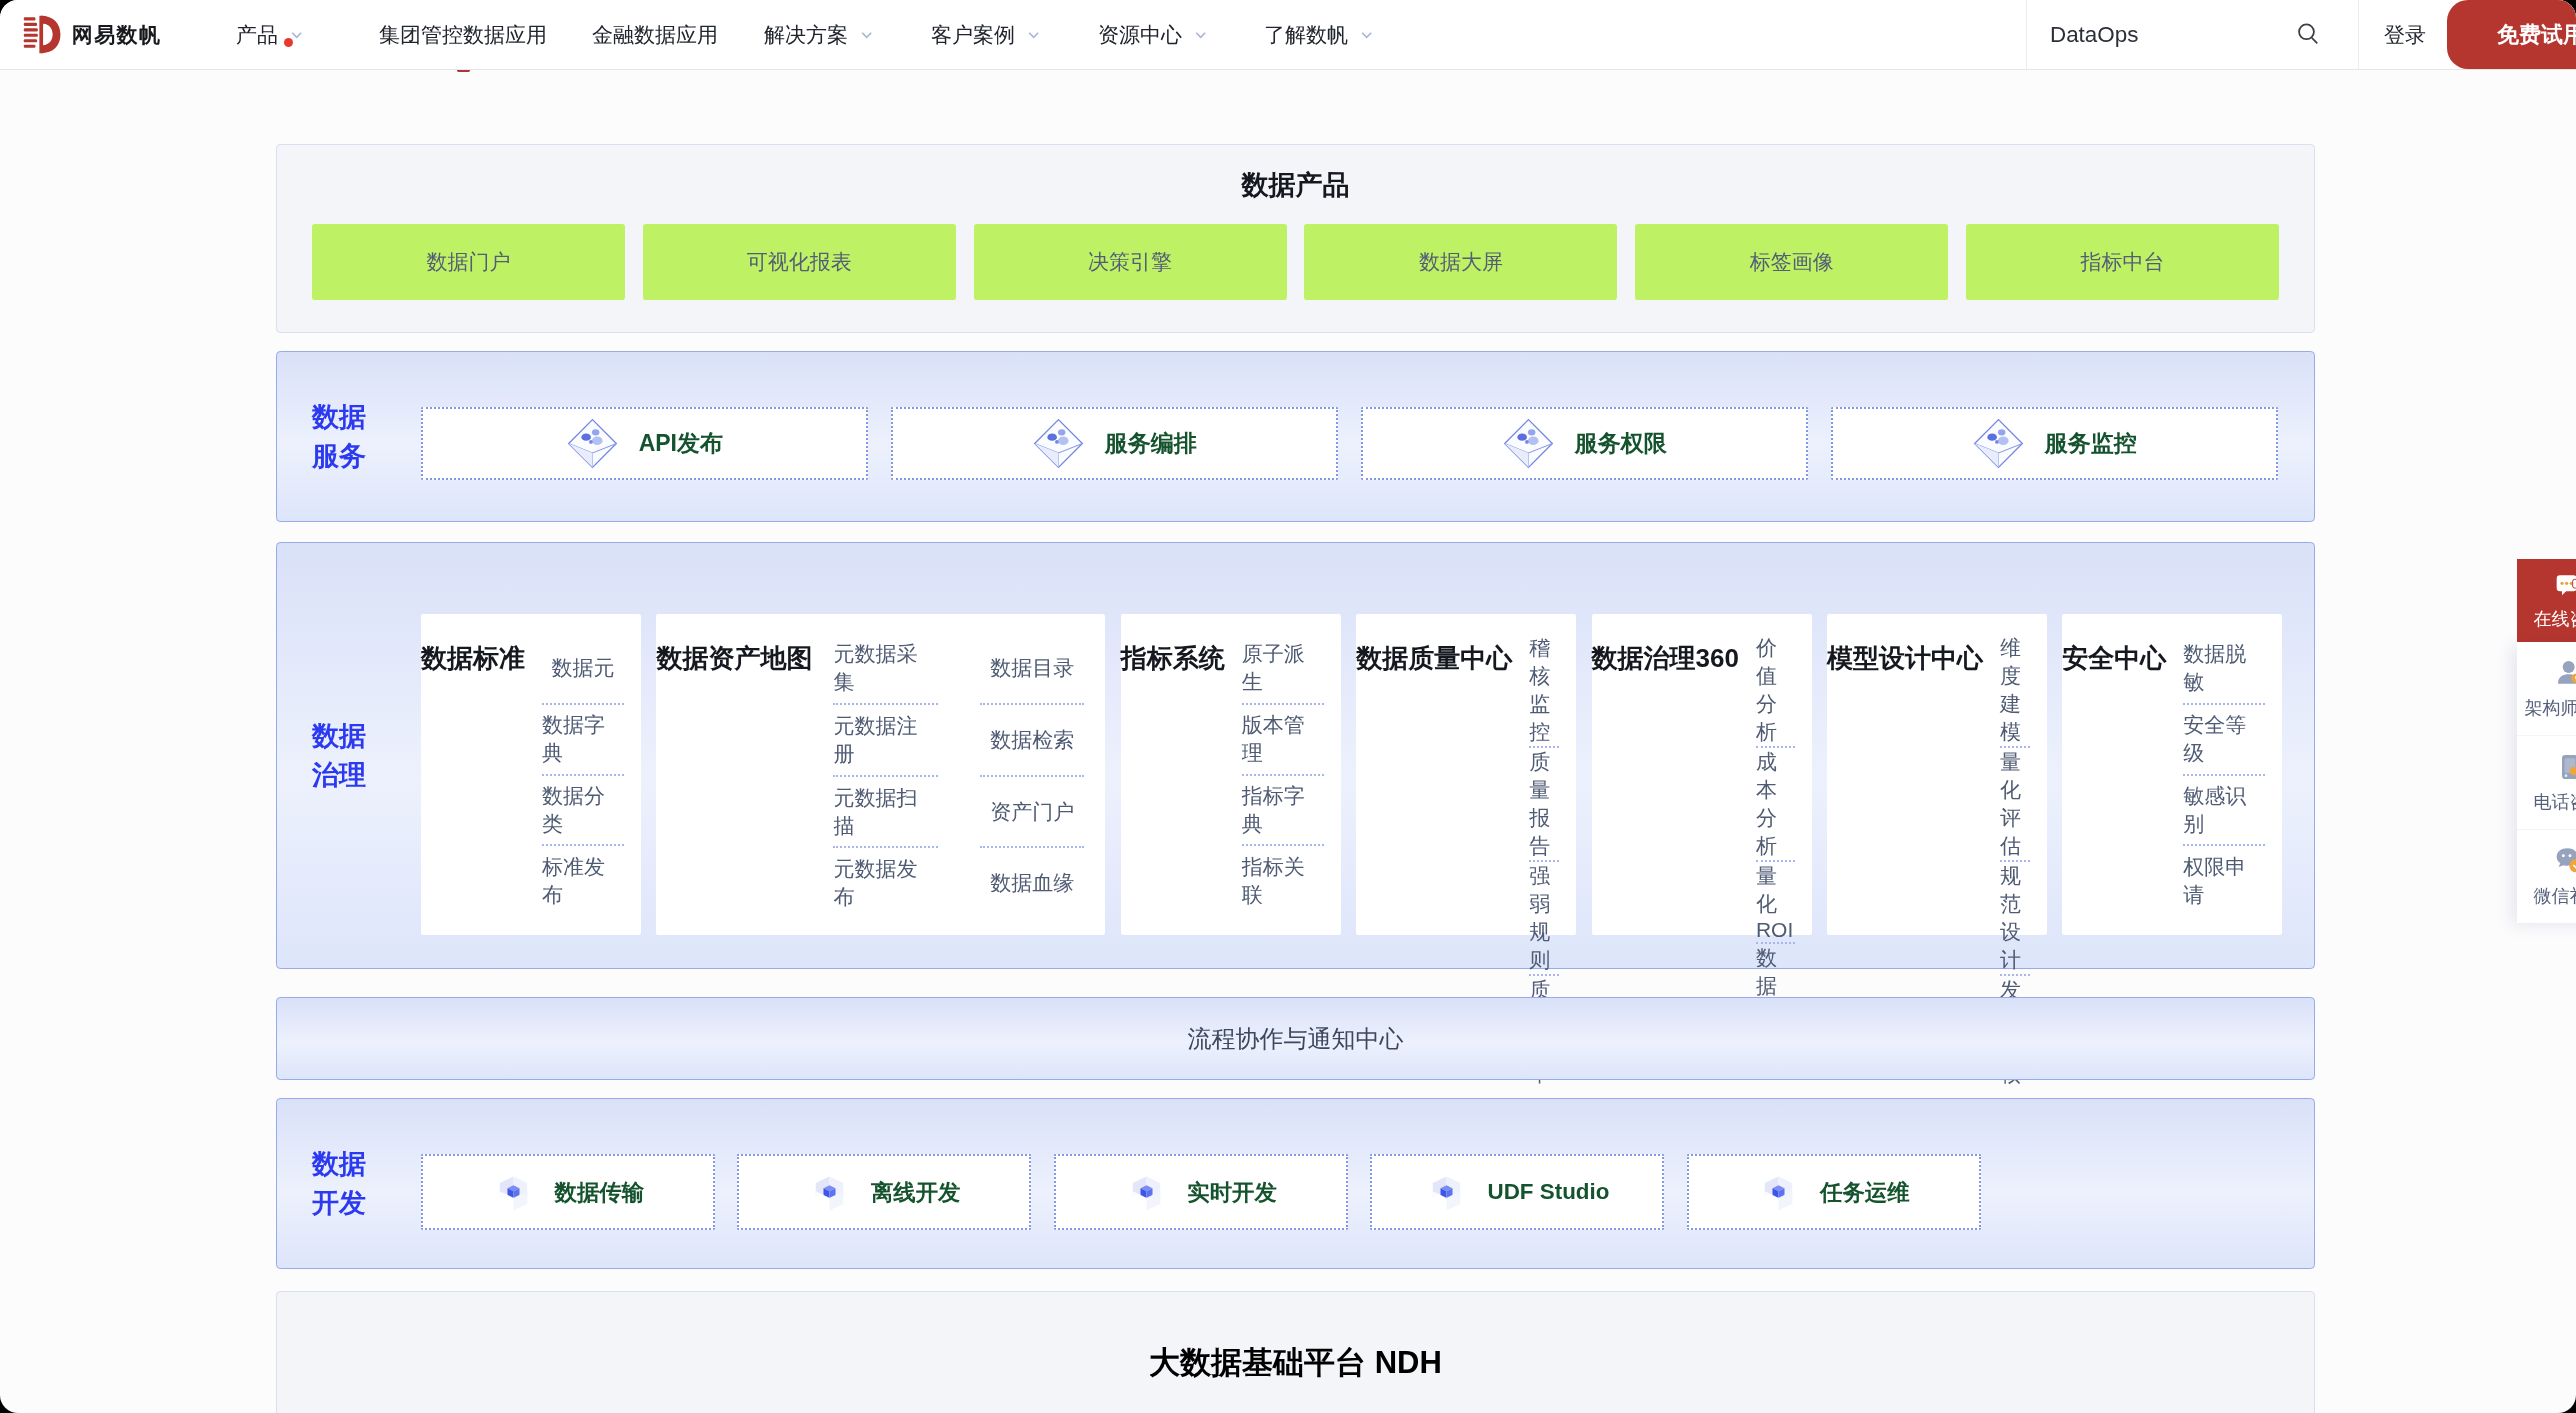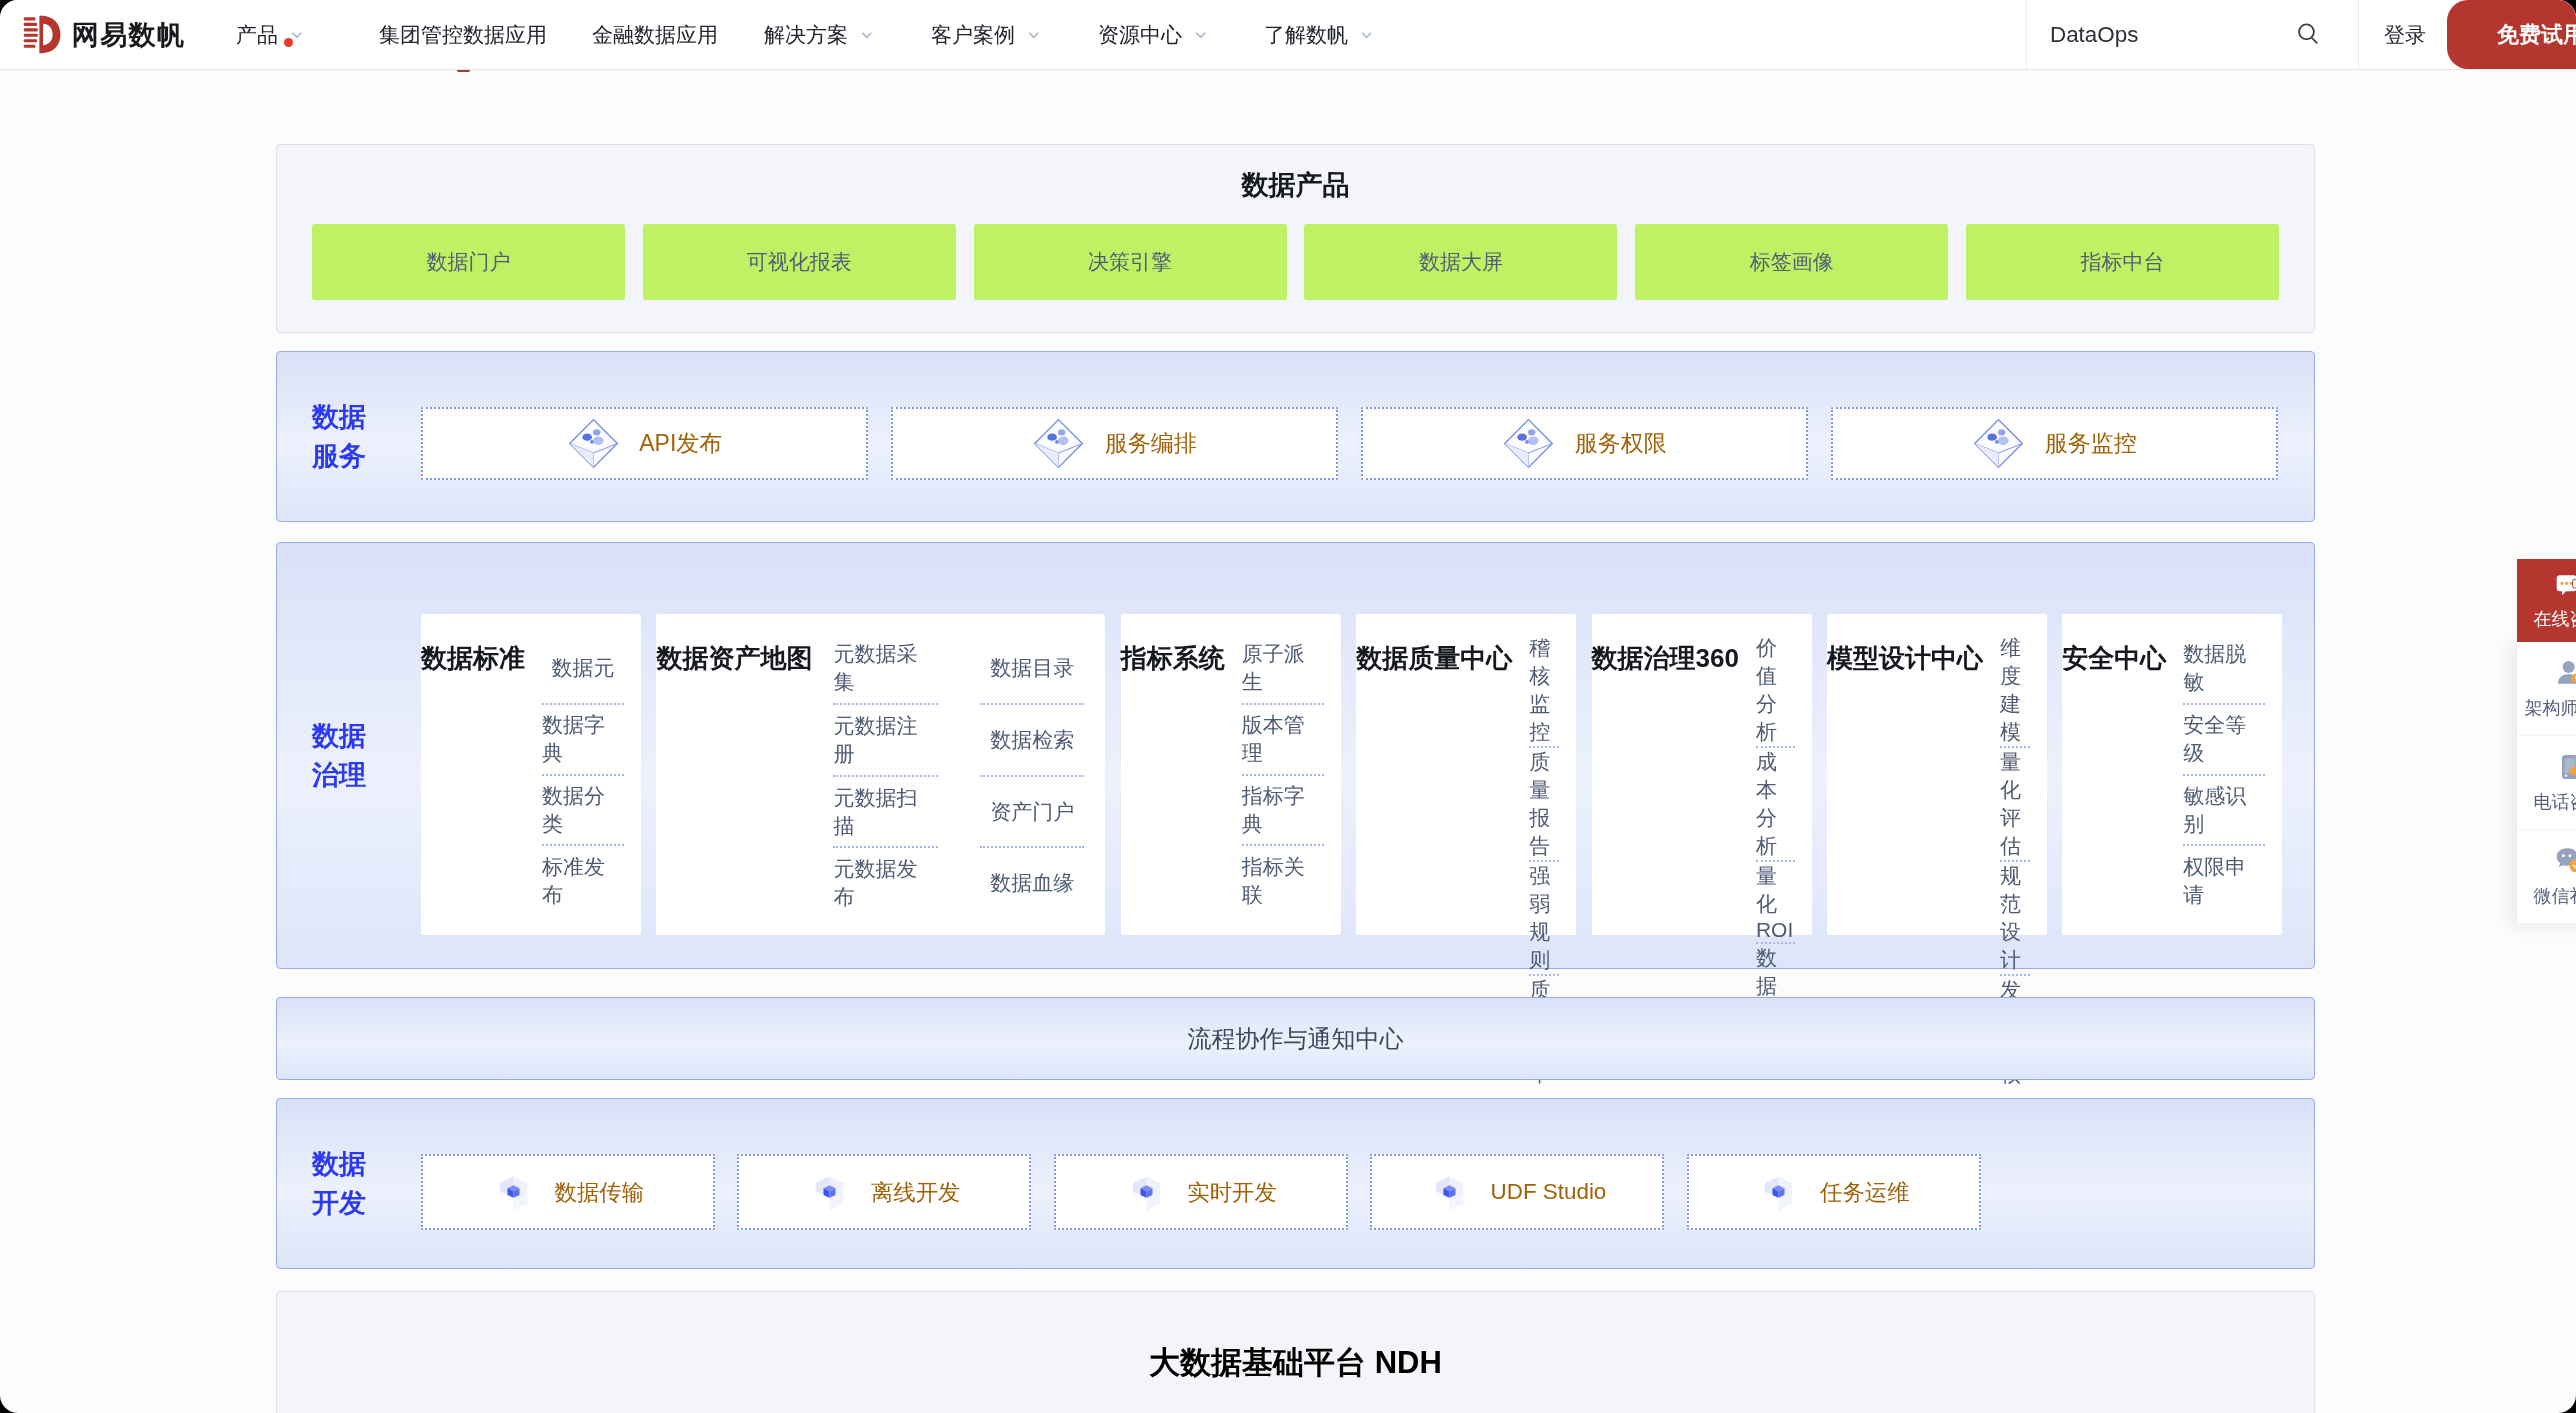--- a/index.html
+++ b/index.html
@@ -3,21 +3,21 @@
 <meta charset="utf-8">
 <style>
   html,body{margin:0;padding:0;background:#000;}
   body{font-family:"Liberation Sans","DejaVu Sans",sans-serif;}
   .page{position:relative;width:2576px;height:1413px;background:#fcfcfd;border-radius:18px;overflow:hidden;}
 
   
   .nav{position:absolute;left:0;top:0;width:2576px;height:69px;background:#fff;border-bottom:0.7px solid #e6e6e9;z-index:5;}
   .logo{position:absolute;left:23px;top:0;height:69px;display:flex;align-items:center;gap:9.8px;}
   .logo-mark{width:39px;height:39px;}
-  .logo-text{font-size:27px;font-weight:bold;color:#17191d;letter-spacing:1.4px;}
+  .logo-text{font-size:21px;font-weight:bold;color:#17191d;letter-spacing:1.4px;}
   .nav-item{position:absolute;top:0;height:69px;display:flex;align-items:center;font-size:21px;color:#20242c;cursor:pointer;}
   .nav-item .chev{margin-left:11.2px;}
   .chev{width:15.4px;height:15.4px;display:inline-block;}
   .chev svg{display:block;}
   .red-dot{position:absolute;top:17px;right:-15.4px;width:9px;height:9px;border-radius:50%;background:#e8392f;}
   .nav-underline{position:absolute;left:457px;top:67px;width:12.6px;height:4.9px;background:#a93a32;border-radius:1.4px;}
   .nav-divider{position:absolute;top:0;width:0.7px;height:69px;background:#ededef;}
   .nav-search-text{position:absolute;left:2050px;top:0;height:69px;display:flex;align-items:center;font-size:22.4px;color:#2b2f38;cursor:text;}
   .search-icon{position:absolute;left:2295px;top:21px;width:27px;height:27px;cursor:pointer;}
   .login{position:absolute;left:2375px;top:0;width:60px;height:69px;display:flex;align-items:center;justify-content:center;font-size:21px;color:#20242c;cursor:pointer;}
@@ -36,21 +36,21 @@
   .product-row{position:absolute;left:35px;right:35px;top:79px;display:flex;justify-content:space-between;}
   .product-card{width:313px;height:76px;background:#bef264;border-radius:2.8px;display:flex;align-items:center;justify-content:center;font-size:21px;color:#535e76;cursor:pointer;}
 
   
   .sec-service{top:351px;height:171px;}
   .sec-dev{top:1098px;height:171px;}
   .card-row{position:absolute;left:144px;top:55px;display:flex;gap:23px;}
   .dash-card{background:#fff;border:2.1px dotted #8298e6;border-radius:1.4px;display:flex;align-items:center;justify-content:center;gap:19.6px;cursor:pointer;}
   .svc-card{width:443px;height:69px;}
   .dev-card{width:290px;height:72px;}
-  .dash-card .lbl{font-size:23px;color:#a16207;}
+  .dash-card .lbl{font-size:23px;color:#14532d;font-weight:bold;}
   .cube-icon{width:53px;height:53px;}
   .box-icon{width:43px;height:43px;}
 
   
   .sec-gov{top:542px;height:427px;}
   .gov-cols{position:absolute;left:144px;top:71px;display:flex;gap:15.4px;}
   .gov-col{background:#fff;border-radius:2.1px;height:321px;box-sizing:border-box;padding-top:19.6px;display:flex;flex-direction:row;}
   .gov-col.narrow{width:220px;}
   .gov-col.wide{width:449px;}
   .gov-title{font-size:26px;font-weight:bold;color:#15181f;text-align:center;height:49px;line-height:49px;}

